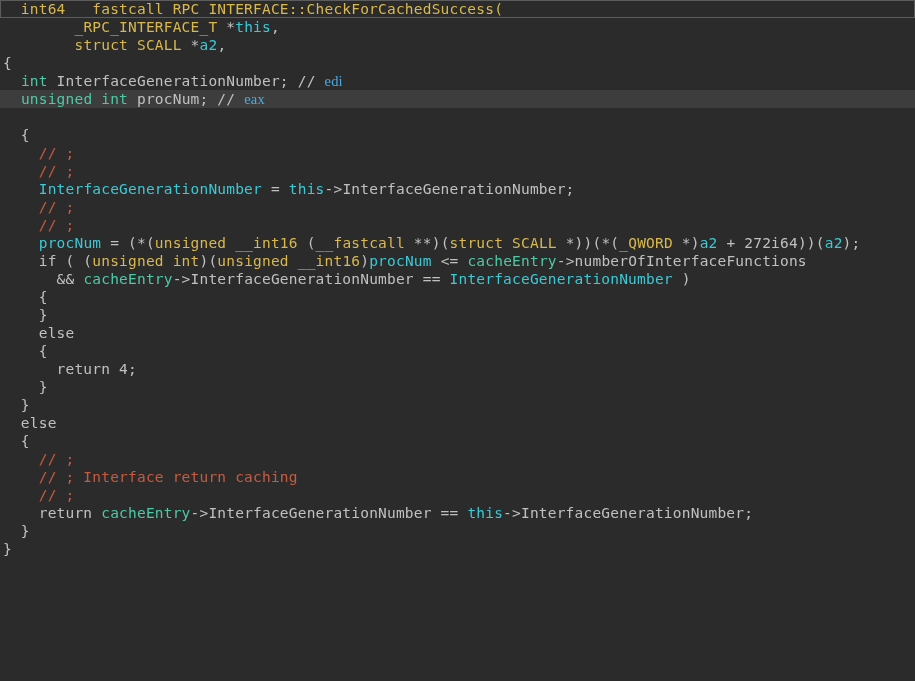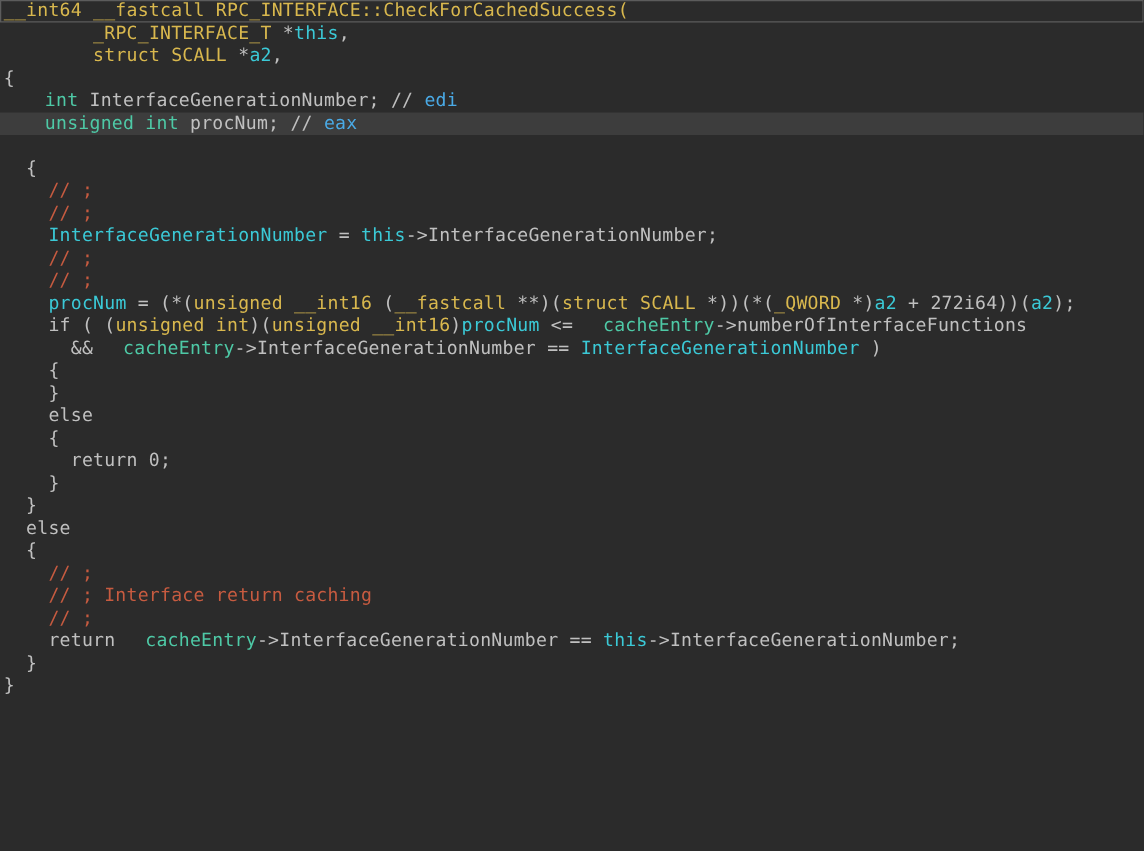--- a/index.html
+++ b/index.html
@@ -29,22 +29,22 @@
     outline-offset: -1px;
   }
   .line.hl {
     background: var(--color-highlight_line_bg, #3d3d3d);
   }
   .tok-d { color: var(--color-default_text, #c0c0c0); }
   .tok-y { color: var(--color-type_yellow, #d9b84e); }
   .tok-m { color: var(--color-macro_cream, #ded9a6); }
   .tok-c { color: var(--color-comment_orange, #c75b40); }
   .tok-v { color: var(--color-variable_cyan, #3bc9d6); }
-  .tok-t { color: var(--color-variable_teal, #4ec9a6); margin-left: 15px; }
-  .tok-r { color: var(--color-register_blue, #4aaae6); }
+  .tok-t { color: var(--color-variable_teal, #4ec9a6); }
+  .tok-r { color: var(--color-register_blue, #4aaae6); font-family: Liberation Serif, serif; }
   .tok-o { color: var(--color-prototype_arg_olive, #b9c653); }
 </style>
 </head>
 <body>
 
 <div id="screen">
     <div class="line framed"><span class="tok-y">__int64 __fastcall RPC_INTERFACE::CheckForCachedSuccess(</span></div>
     <div class="line"><span class="tok-d">        </span><span class="tok-y">_RPC_INTERFACE_T</span><span class="tok-d"> *</span><span class="tok-v">this</span><span class="tok-d">,</span></div>
     <div class="line"><span class="tok-d">        </span><span class="tok-y">struct SCALL</span><span class="tok-d"> *</span><span class="tok-v">a2</span><span class="tok-d">,</span></div>
     <div class="line"><span class="tok-d">{</span></div>
@@ -57,21 +57,21 @@
     <div class="line"><span class="tok-d">    </span><span class="tok-v">InterfaceGenerationNumber</span><span class="tok-d"> = </span><span class="tok-v">this</span><span class="tok-d">-&gt;InterfaceGenerationNumber;</span></div>
     <div class="line"><span class="tok-c">    // ;</span></div>
     <div class="line"><span class="tok-c">    // ;</span></div>
     <div class="line"><span class="tok-d">    </span><span class="tok-v">procNum</span><span class="tok-d"> = (*(</span><span class="tok-y">unsigned __int16</span><span class="tok-d"> (</span><span class="tok-y">__fastcall</span><span class="tok-d"> **)(</span><span class="tok-y">struct SCALL</span><span class="tok-d"> *))(*(</span><span class="tok-y">_QWORD</span><span class="tok-d"> *)</span><span class="tok-v">a2</span><span class="tok-d"> + 272i64))(</span><span class="tok-v">a2</span><span class="tok-d">);</span></div>
     <div class="line"><span class="tok-d">    if ( (</span><span class="tok-y">unsigned int</span><span class="tok-d">)(</span><span class="tok-y">unsigned __int16</span><span class="tok-d">)</span><span class="tok-v">procNum</span><span class="tok-d"> &lt;= </span><span class="tok-t">cacheEntry</span><span class="tok-d">-&gt;numberOfInterfaceFunctions</span></div>
     <div class="line"><span class="tok-d">      &amp;&amp; </span><span class="tok-t">cacheEntry</span><span class="tok-d">-&gt;InterfaceGenerationNumber == </span><span class="tok-v">InterfaceGenerationNumber</span><span class="tok-d"> )</span></div>
     <div class="line"><span class="tok-d">    {</span></div>
     <div class="line"><span class="tok-d">    }</span></div>
     <div class="line"><span class="tok-d">    else</span></div>
     <div class="line"><span class="tok-d">    {</span></div>
-    <div class="line"><span class="tok-d">      return 0;</span></div>
+    <div class="line"><span class="tok-d">      return 4;</span></div>
     <div class="line"><span class="tok-d">    }</span></div>
     <div class="line"><span class="tok-d">  }</span></div>
     <div class="line"><span class="tok-d">  else</span></div>
     <div class="line"><span class="tok-d">  {</span></div>
     <div class="line"><span class="tok-c">    // ;</span></div>
     <div class="line"><span class="tok-c">    // ; Interface return caching</span></div>
     <div class="line"><span class="tok-c">    // ;</span></div>
     <div class="line"><span class="tok-d">    return </span><span class="tok-t">cacheEntry</span><span class="tok-d">-&gt;InterfaceGenerationNumber == </span><span class="tok-v">this</span><span class="tok-d">-&gt;InterfaceGenerationNumber;</span></div>
     <div class="line"><span class="tok-d">  }</span></div>
     <div class="line"><span class="tok-d">}</span></div>

